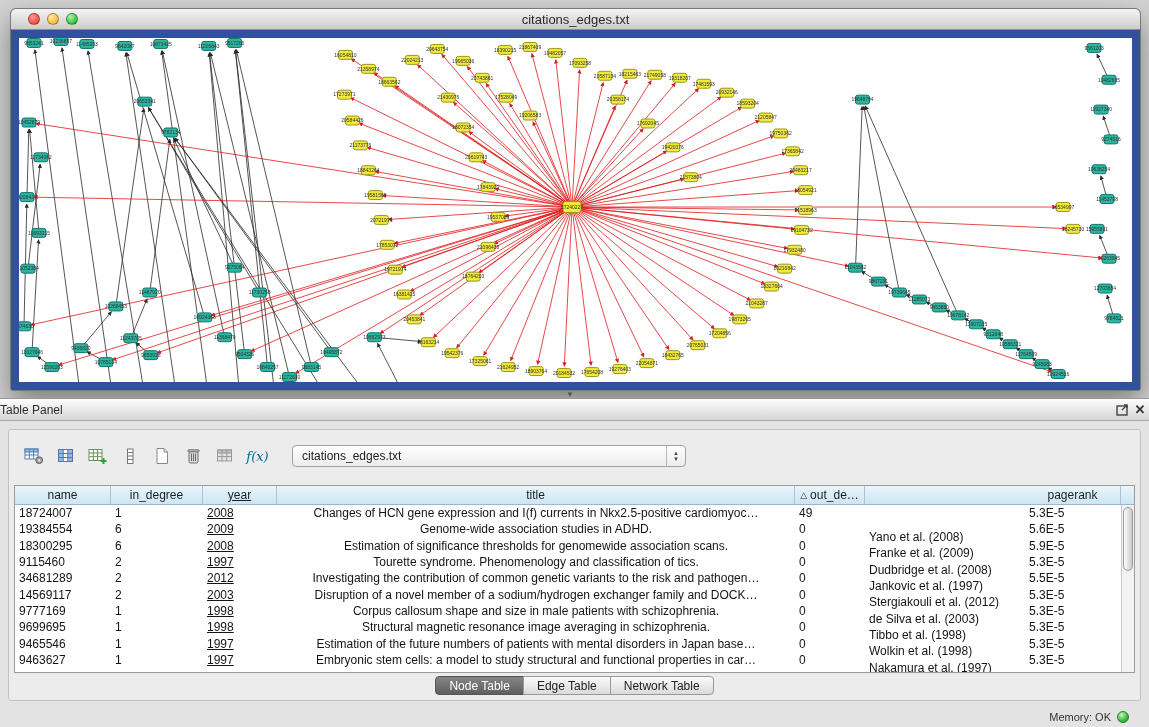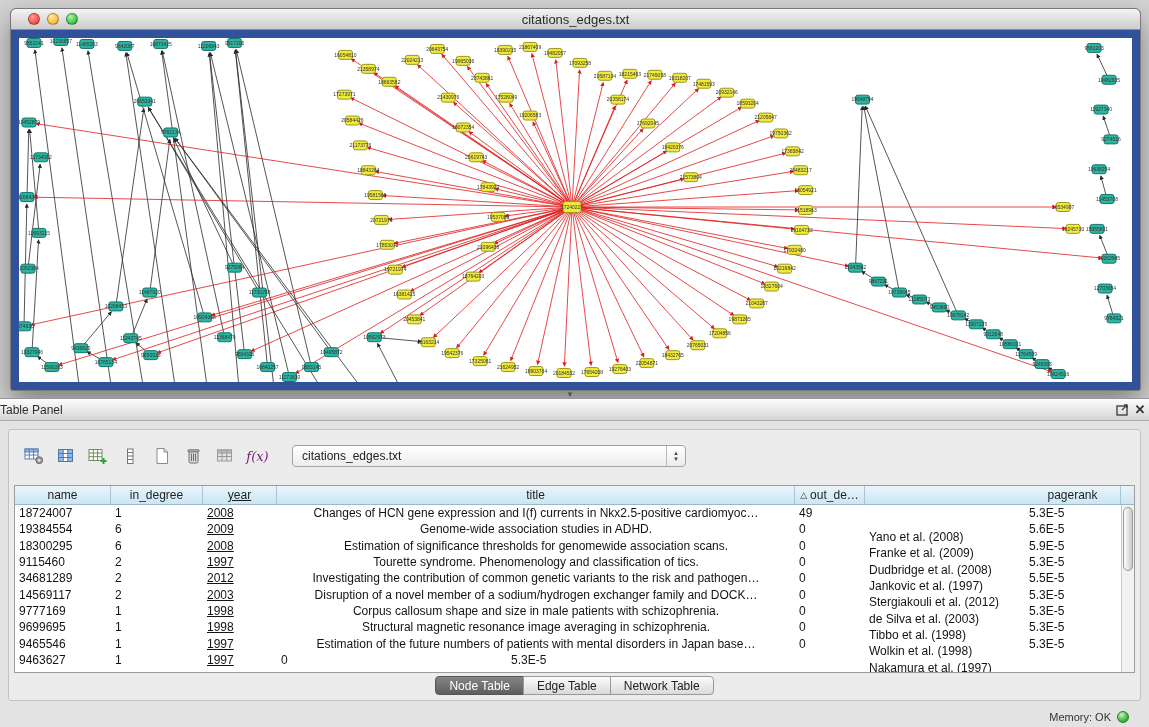--- a/index.html
+++ b/index.html
@@ -32,21 +32,21 @@
     display:flex; align-items:center; padding:0 0; font-size:12px; color:#2e2e2e; }
   .panel-header .spacer { flex:1; }
   .panel-icon { display:flex; align-items:center; justify-content:center; width:18px; height:16px;
     cursor:pointer; color:#333; font-size:13px; font-weight:bold; }
   .panel-inner { position:absolute; left:8px; right:8px; top:30px; bottom:26px;
     background:#ececec; border:1px solid #c2c2c2; border-radius:3px; }
 
   .toolbar { position:absolute; left:20px; top:44px; height:26px; display:flex; align-items:center; gap:5px; }
   .tool-btn { width:27px; height:25px; display:flex; align-items:center; justify-content:center;
     background:transparent; border:0; cursor:pointer; }
-  .tool-btn .fx { font-family:"DejaVu Serif", serif; font-style:italic; font-size:13px; color:#701a75; }
+  .tool-btn .fx { font-family:"DejaVu Serif", serif; font-style:italic; font-size:13px; color:#0369a1; }
   .combo { margin-left:16px; width:394px; height:22px; background:linear-gradient(#ffffff,#ececec);
     border:1px solid #a3a3a3; border-radius:4px; display:flex; align-items:center; padding-left:9px;
     font-size:12px; color:#222; position:relative; cursor:pointer; box-shadow:inset 0 1px 0 #fff; }
   .combo-arrows { position:absolute; right:0; top:0; bottom:0; width:19px; border-left:1px solid #b9b9b9;
     display:flex; flex-direction:column; align-items:center; justify-content:center; }
   .combo-arrows span { font-size:6px; line-height:6px; color:#444; }
 
   .table-area { position:absolute; left:14px; top:86px; width:1121px; height:188px;
     background:#ffffff; border:1px solid #9c9c9c; display:flex; flex-direction:column; overflow:hidden; }
   .thead { display:flex; height:19px; background:linear-gradient(#eaf5fb,#cbe6f4); border-bottom:1px solid #9bb7c9;
@@ -670,20 +670,21 @@
             <div class="td c2">1997</div>
             <div class="td c3">Estimation of the future numbers of patients with mental disorders in Japan base…</div>
             <div class="td c4">0</div>
             <div class="td c5">Nakamura et al. (1997)</div>
             <div class="td c6">5.3E-5</div>
           </div>
           <div class="tr">
             <div class="td c0">9463627</div>
             <div class="td c1">1</div>
             <div class="td c2">1997</div>
+            <div class="td c3">Embryonic stem cells: a model to study structural and functional properties in car…</div>
             <div class="td c4">0</div>
             <div class="td c5">Hescheler et al. (1997)</div>
             <div class="td c6">5.3E-5</div>
           </div>
         </div>
       <div class="vscroll">
         <div class="thumb"></div>
       </div>
     </div>
 

